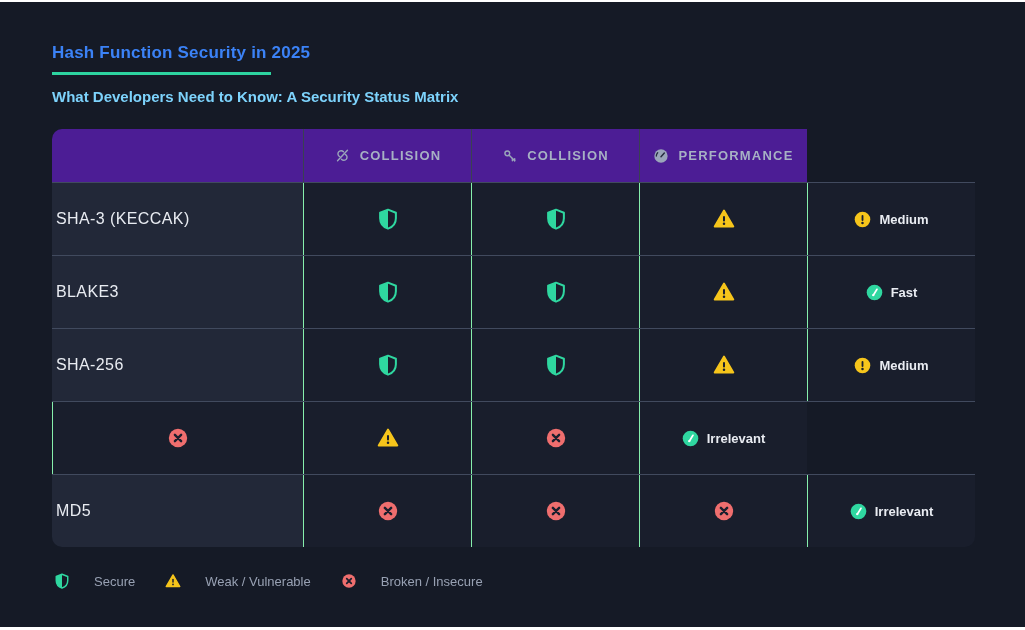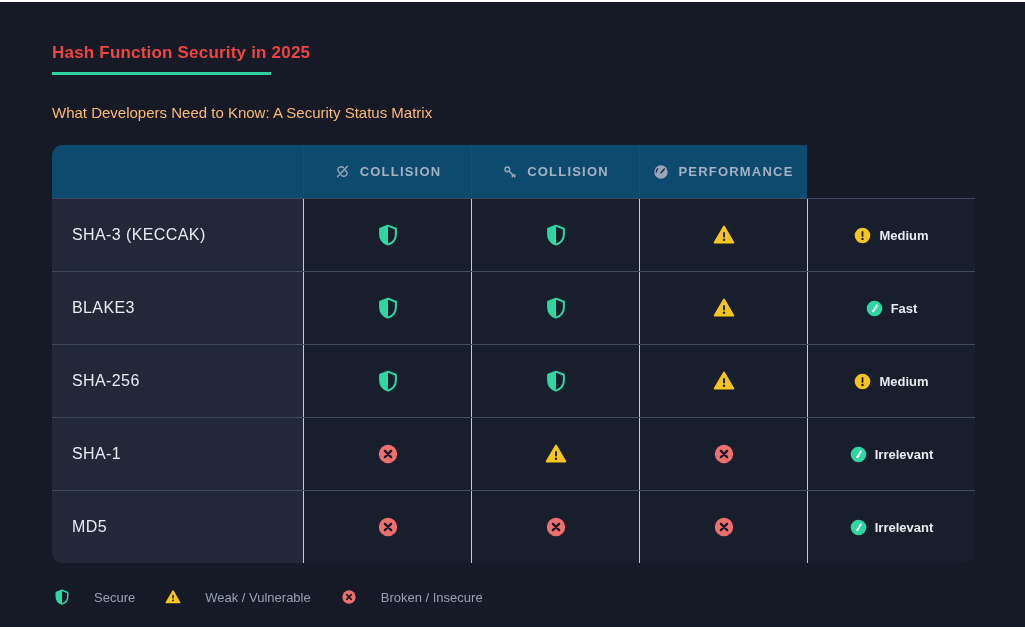--- a/index.html
+++ b/index.html
@@ -7,68 +7,68 @@
   .card {
     margin-top: 2px;
     width: 1025px;
     height: 625px;
     background: #151a26;
   }
   .content { padding: 41px 50px 0 52px; }
 
   
   .title {
-    color: #ef4444;
+    color: #3b82f6;
     font-size: 17px;
     font-weight: 800;
     letter-spacing: 0.2px;
   }
   .title-underline {
     width: 219px;
     height: 3px;
     background: #2dd4a0;
     margin-top: 9px;
   }
   .subtitle {
-    margin-top: 29px;
-    color: #fdba74;
+    margin-top: 13px;
+    color: #7dd3fc;
     font-size: 15px;
-    font-weight: 400;
+    font-weight: 700;
   }
 
   
   .matrix {
     margin-top: 24px;
     width: 923px;
     border-radius: 10px;
     overflow: hidden;
   }
   .thead, .trow {
     display: grid;
     grid-template-columns: 251px 168px 168px 168px 168px;
   }
   .thead { height: 53px; }
   .trow  { height: 73px; border-top: 1px solid #414a5e; }
   .cell {
     display: flex;
     align-items: center;
     justify-content: center;
   }
-  .thead .cell { background: #0c4a6e; border-left: 1px solid #3a4152; gap: 9px; }
+  .thead .cell { background: #4c1d95; border-left: 1px solid #3a4152; gap: 9px; }
   .thead .cell:first-child { border-left: none; }
   .th-label {
     color: #a7b1c4;
     font-size: 13px;
     font-weight: 600;
     letter-spacing: 1.2px;
   }
   .label-cell {
     background: #222838;
     justify-content: flex-start;
-    padding-left: 20px;
+    padding-left: 4px;
     color: #e9ecf2;
     font-size: 16px;
     font-weight: 500;
     letter-spacing: 0.4px;
   }
   .data-cell { background: #191e2c; border-left: 1px solid #86efac; }
   .perf-cell { gap: 8px; }
   .perf-label { color: #e9ecf2; font-size: 13px; font-weight: 700; }
 
   
@@ -224,23 +224,20 @@
           <div class="cell data-cell perf-cell">
             <svg width="17" height="17" viewBox="0 0 24 24">
               <circle cx="12" cy="12" r="11" fill="#f6c51b"></circle>
               <rect x="10.7" y="5.6" width="2.6" height="8.4" rx="1.3" fill="#1a1f2d"></rect>
               <circle cx="12" cy="16.8" r="1.8" fill="#1a1f2d"></circle>
             </svg>
             <span class="perf-label">Medium</span>
           </div>
         </div>
         <div class="trow">
-          <div class="cell label-cell">
-            <span>SHA-1</span>
-          </div>
           <div class="cell data-cell">
             <svg width="22" height="22" viewBox="0 0 24 24">
               <circle cx="12" cy="12" r="10" fill="#ef6e6e"></circle>
               <path d="M8.6 8.6 L15.4 15.4 M15.4 8.6 L8.6 15.4" stroke="#1a1f2d" stroke-width="2.6" stroke-linecap="round"></path>
             </svg>
           </div>
           <div class="cell data-cell">
             <svg width="22" height="22" viewBox="0 0 24 24">
               <path d="M12 2.8 L22.2 20.2 H1.8 Z" fill="#f6c51b" stroke="#f6c51b" stroke-width="2" stroke-linejoin="round"></path>
               <rect x="10.9" y="8.6" width="2.2" height="6" rx="1.1" fill="#1a1f2d"></rect>

